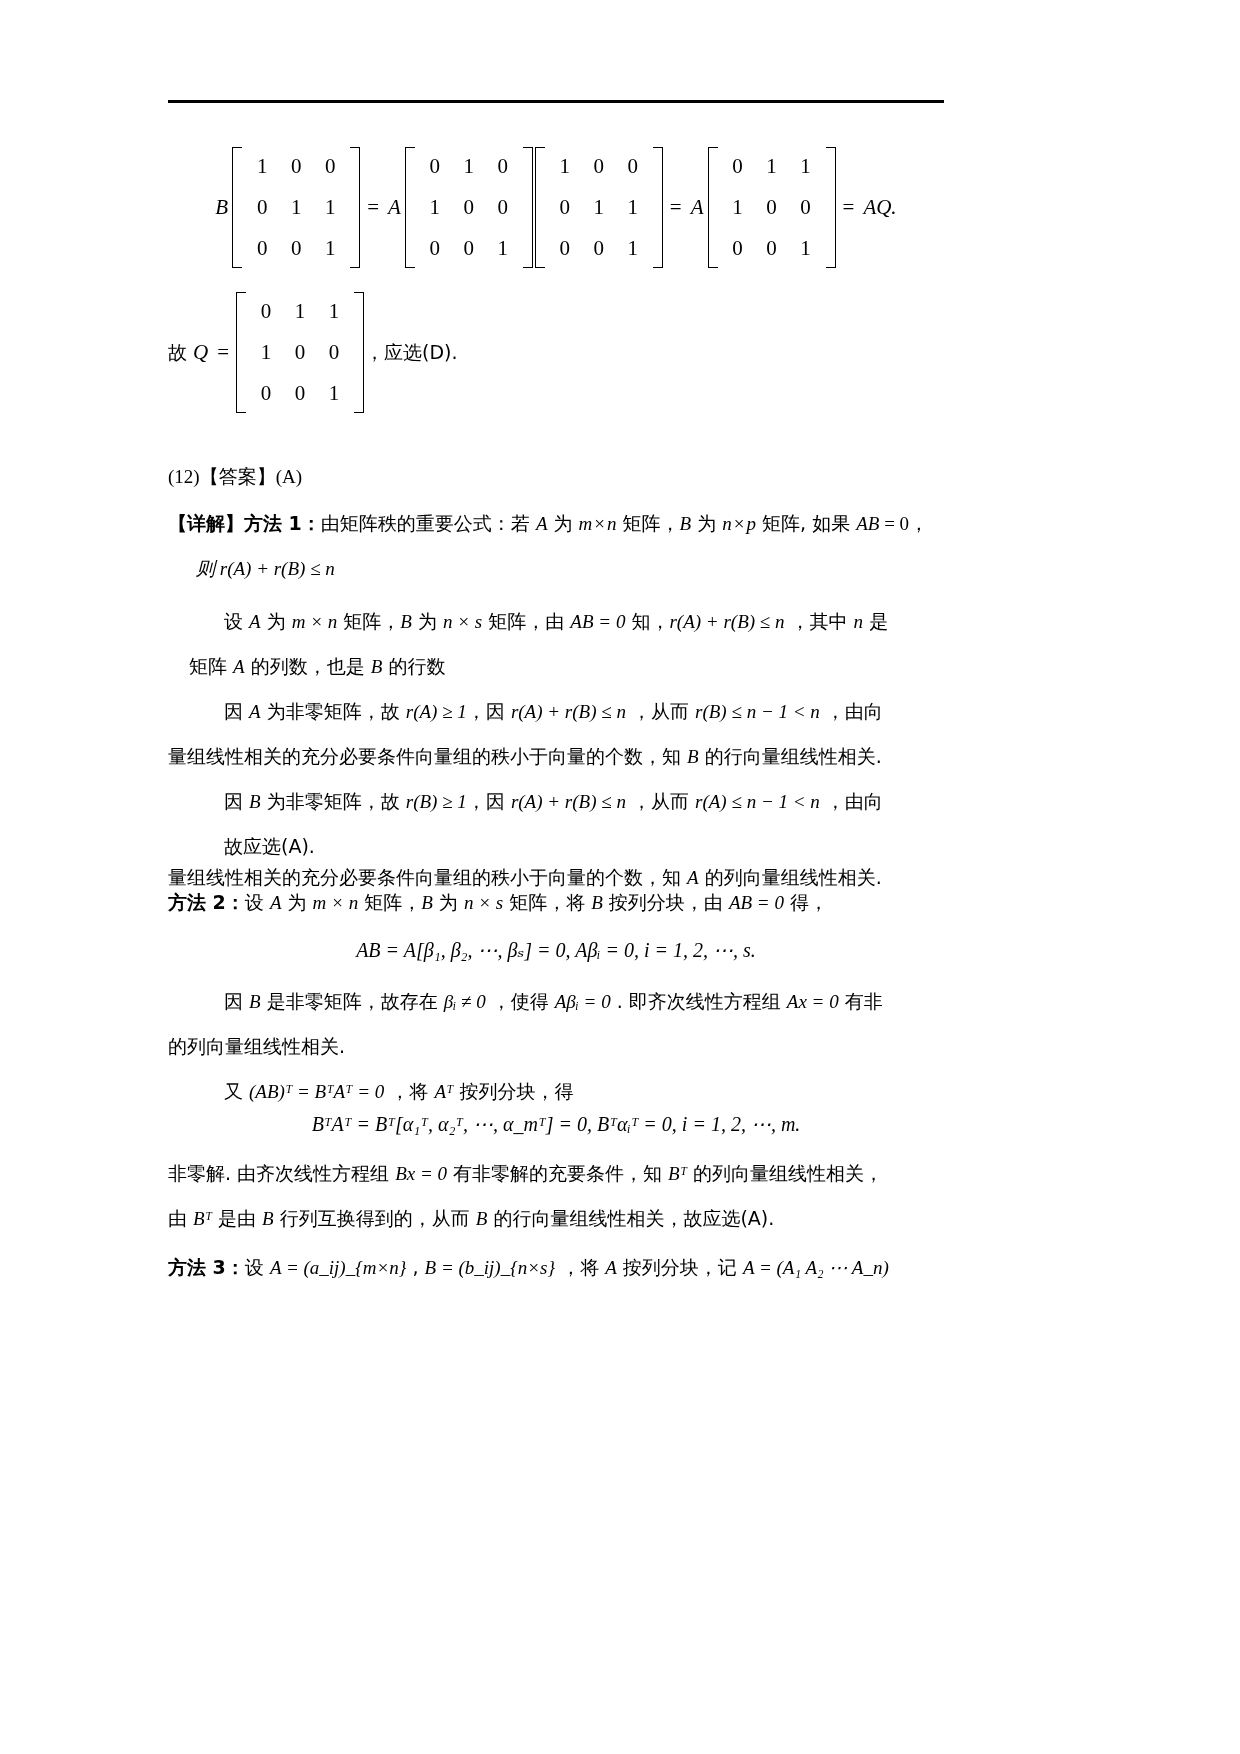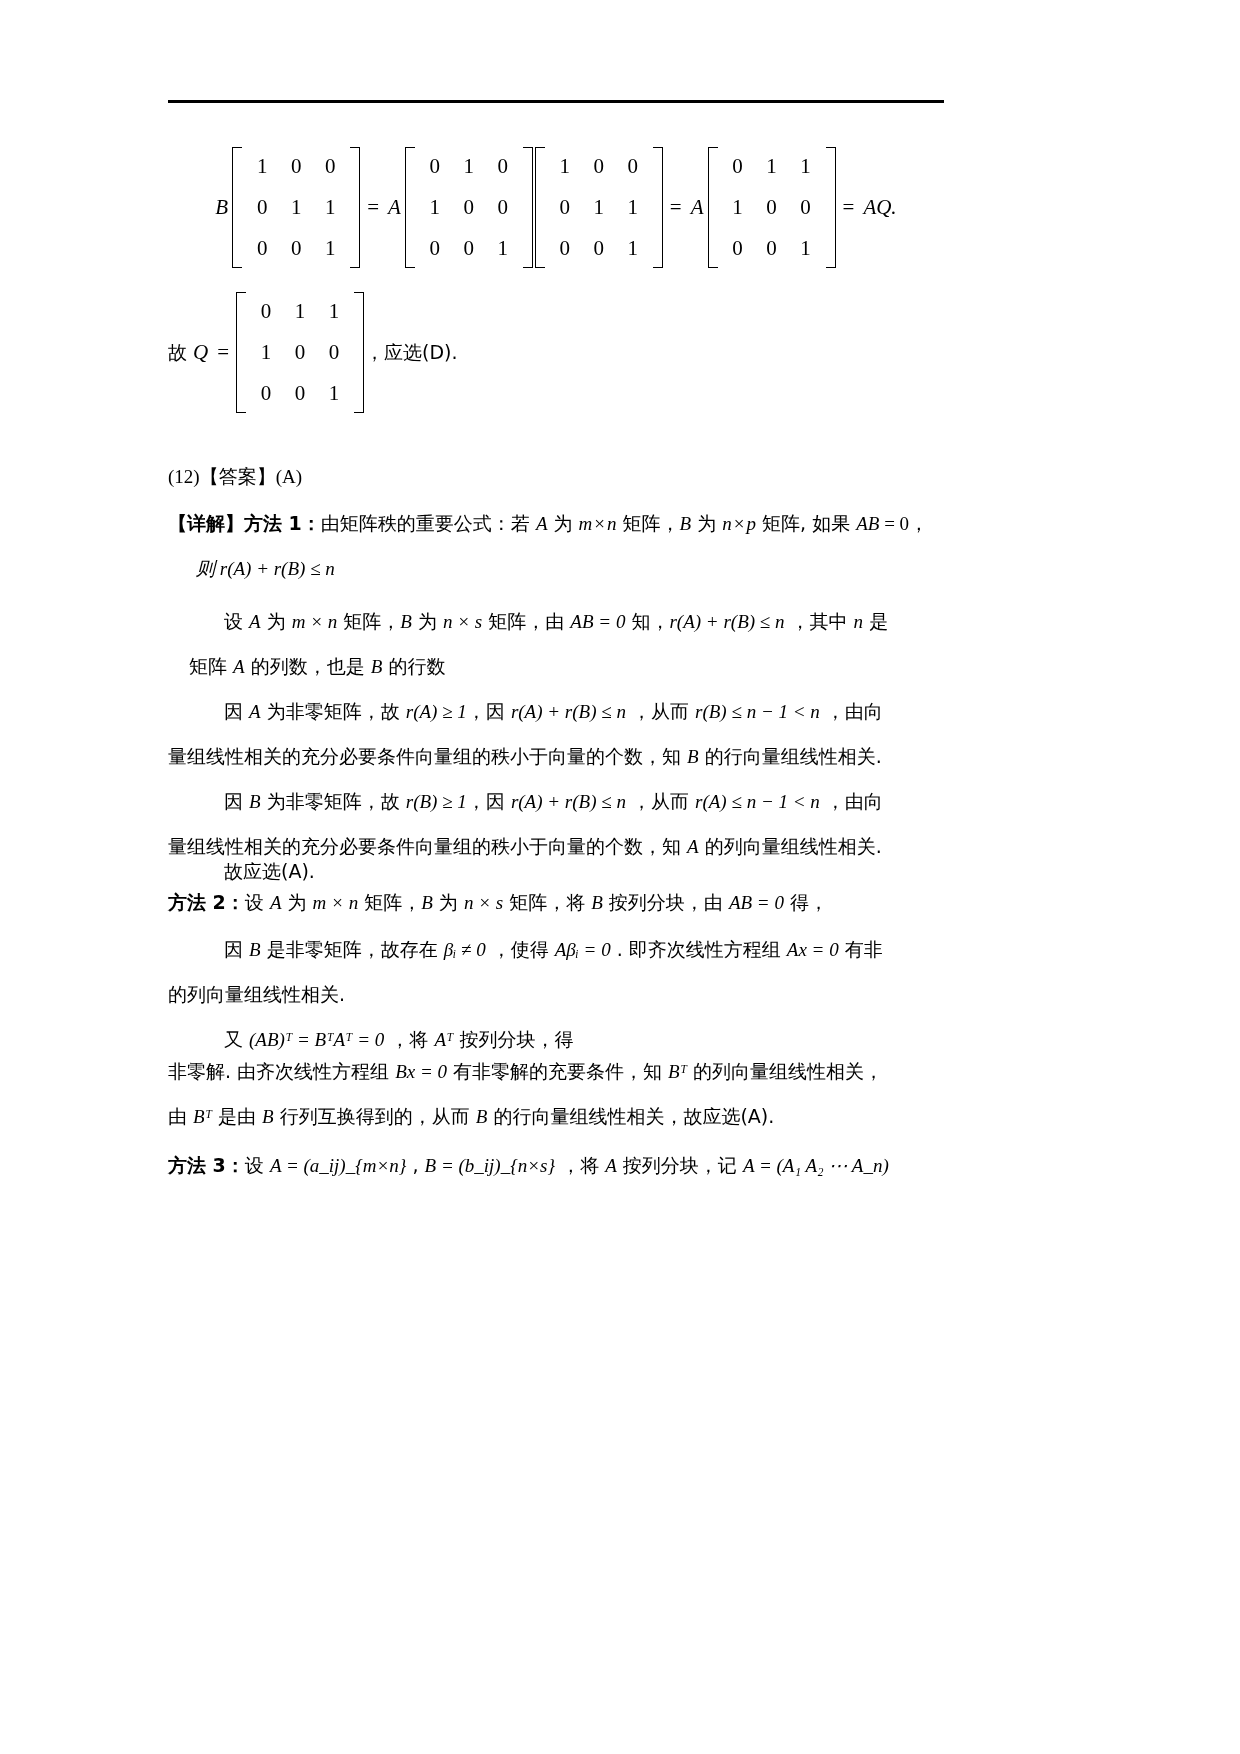--- a/index.html
+++ b/index.html
@@ -227,46 +227,52 @@
     </div>
 
     <div class="p" style="margin-bottom:26px;">
       <span class="cjk">量组线性相关的充分必要条件向量组的秩小于向量的个数，知 </span><span class="mi">B</span><span class="cjk"> 的行向量组线性相关.</span>
     </div>
 
     <div class="p indent" style="margin-bottom:26px;">
       <span class="cjk">因 </span><span class="mi">B</span><span class="cjk"> 为非零矩阵，故 </span><span class="mi">r(B) ≥ 1</span><span class="cjk">，因 </span><span class="mi">r(A) + r(B) ≤ n</span><span class="cjk"> ，从而 </span><span class="mi">r(A) ≤ n − 1 &lt; n</span><span class="cjk"> ，由向</span>
     </div>
 
+    <div class="p indent" style="margin-bottom:12px;">
+      <span class="cjk">故应选(A).</span>
+    </div>
+
     <div class="p" style="margin-bottom:6px;">
       <span class="cjk">量组线性相关的充分必要条件向量组的秩小于向量的个数，知 </span><span class="mi">A</span><span class="cjk"> 的列向量组线性相关.</span>
     </div>
 
-    <div class="p indent" style="margin-bottom:12px;">
-      <span class="cjk">故应选(A).</span>
-    </div>
-
     <div class="p" style="margin-bottom:28px;">
       <span class="bold-cjk">方法 2</span><span class="bold-cjk">：</span><span class="cjk">设 </span><span class="mi">A</span><span class="cjk"> 为 </span><span class="mi">m × n</span><span class="cjk"> 矩阵，</span><span class="mi">B</span><span class="cjk"> 为 </span><span class="mi">n × s</span><span class="cjk"> 矩阵，将 </span><span class="mi">B</span><span class="cjk"> 按列分块，由 </span><span class="mi">AB = 0</span><span class="cjk"> 得，</span>
     </div>
 
+    <div class="p center-eq" style="margin-bottom:32px;">
+      <span class="mi">AB = A[β₁, β₂, ⋯, βₛ] = 0, Aβᵢ = 0, i = 1, 2, ⋯, s.</span>
+    </div>
 
     <div class="p indent" style="margin-bottom:26px;">
       <span class="cjk">因 </span><span class="mi">B</span><span class="cjk"> 是非零矩阵，故存在 </span><span class="mi">βᵢ ≠ 0</span><span class="cjk"> ，使得 </span><span class="mi">Aβᵢ = 0</span><span class="cjk"> . 即齐次线性方程组 </span><span class="mi">Ax = 0</span><span class="cjk"> 有非</span>
     </div>
 
 
     <div class="p" style="margin-bottom:26px;">
       <span class="cjk">的列向量组线性相关.</span>
     </div>
 
     <div class="p indent" style="margin-bottom:13px;">
       <span class="cjk">又 </span><span class="mi">(AB)ᵀ = BᵀAᵀ = 0</span><span class="cjk"> ，将 </span><span class="mi">Aᵀ</span><span class="cjk"> 按列分块，得</span>
     </div>
 
+    <div class="p center-eq" style="margin-bottom:30px;">
+      <span class="mi">BᵀAᵀ = Bᵀ[α₁ᵀ, α₂ᵀ, ⋯, α_mᵀ] = 0, Bᵀαᵢᵀ = 0, i = 1, 2, ⋯, m.</span>
+    </div>
 
 
     <div class="p" style="margin-bottom:26px;">
       <span class="cjk">非零解. 由齐次线性方程组 </span><span class="mi">Bx = 0</span><span class="cjk"> 有非零解的充要条件，知 </span><span class="mi">Bᵀ</span><span class="cjk"> 的列向量组线性相关，</span>
     </div>
 
     <div class="p" style="margin-bottom:30px;">
       <span class="cjk">由 </span><span class="mi">Bᵀ</span><span class="cjk"> 是由 </span><span class="mi">B</span><span class="cjk"> 行列互换得到的，从而 </span><span class="mi">B</span><span class="cjk"> 的行向量组线性相关，故应选(A).</span>
     </div>
 

